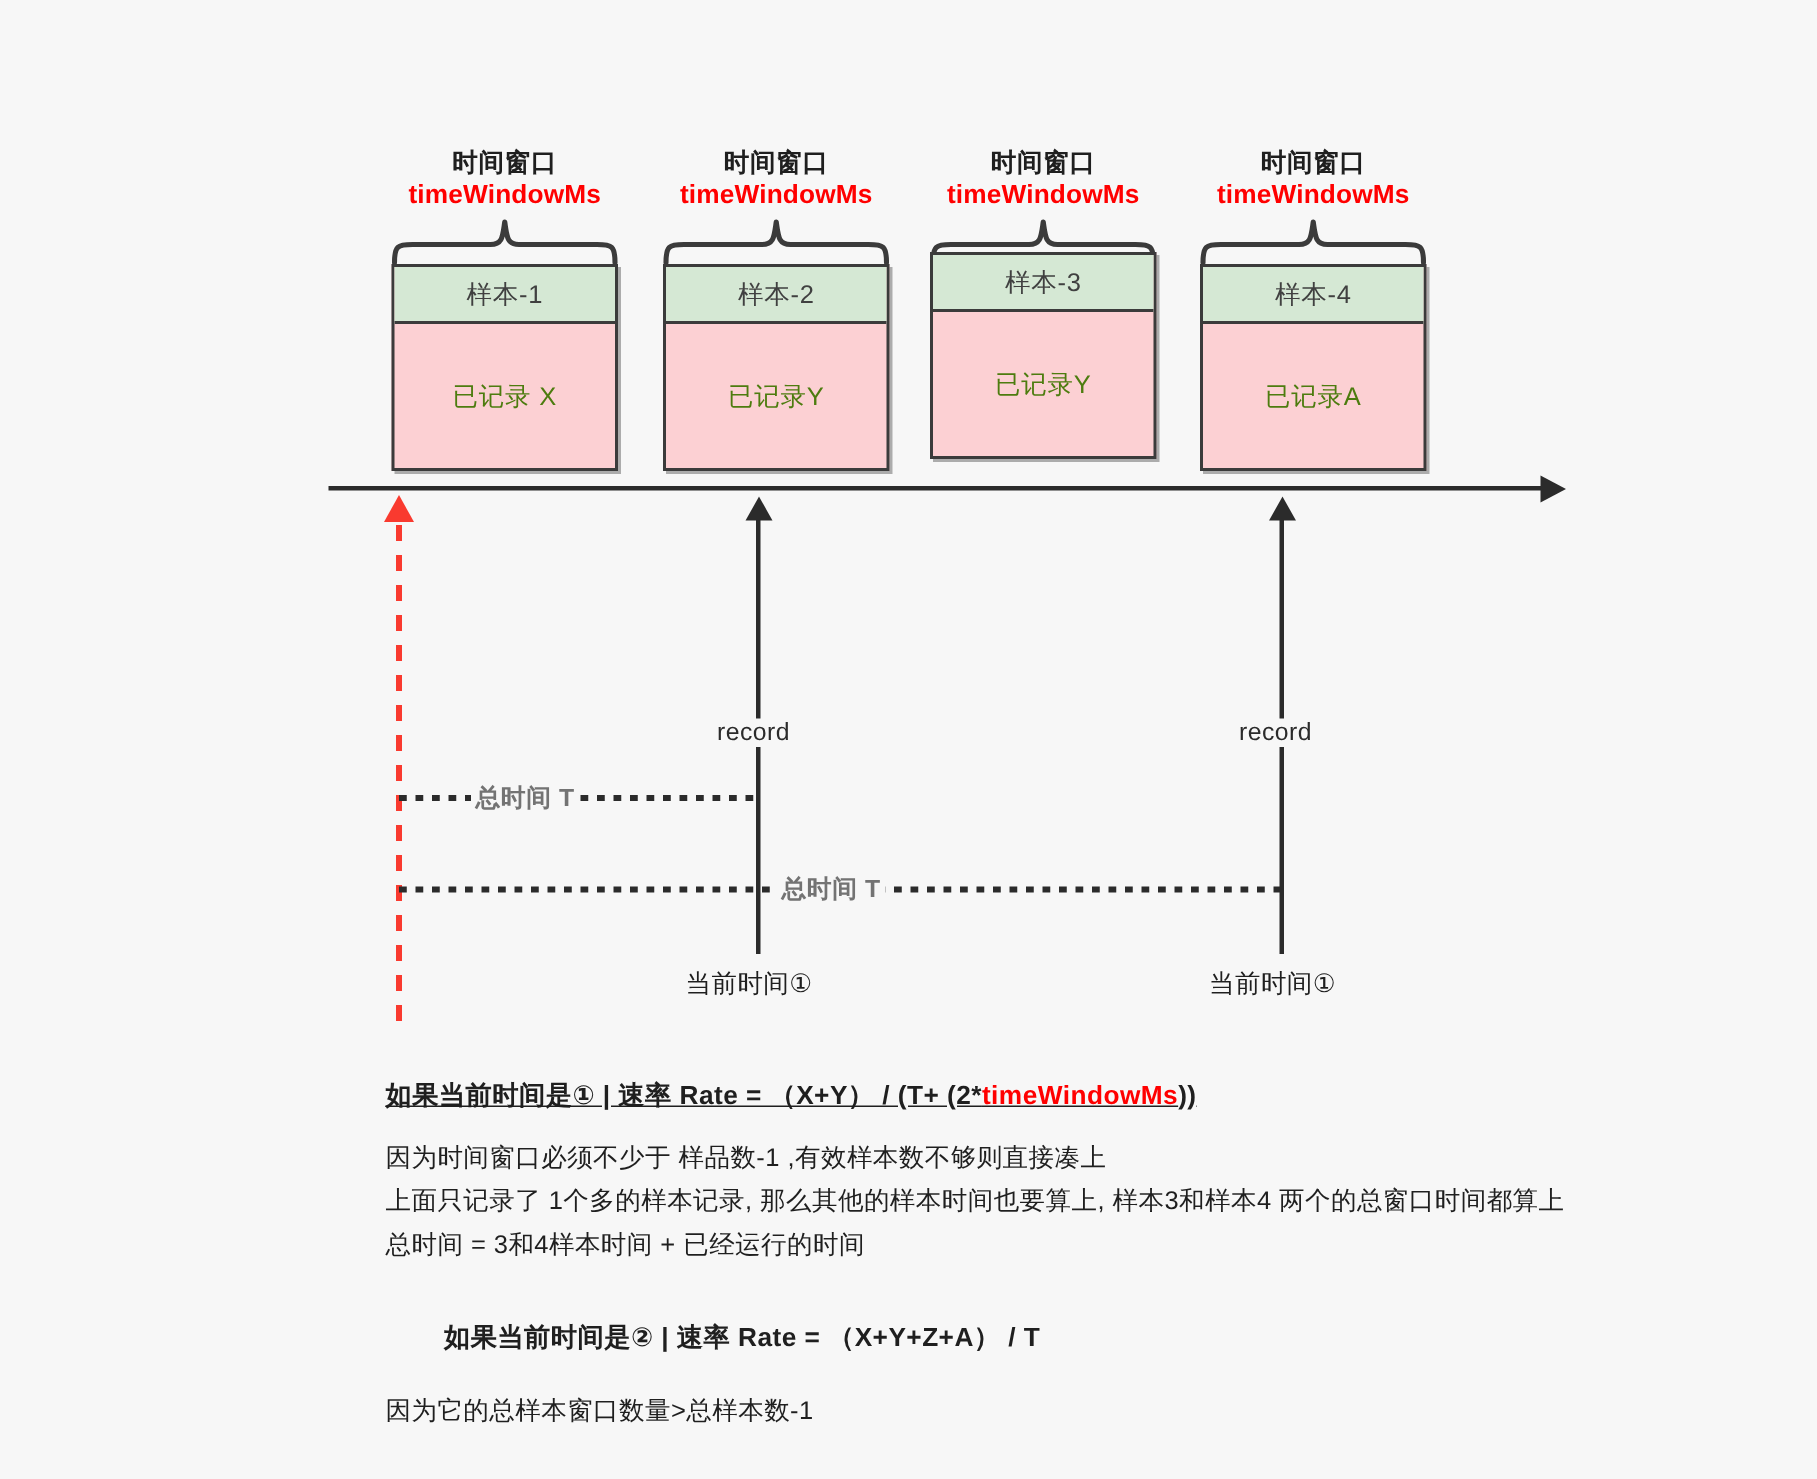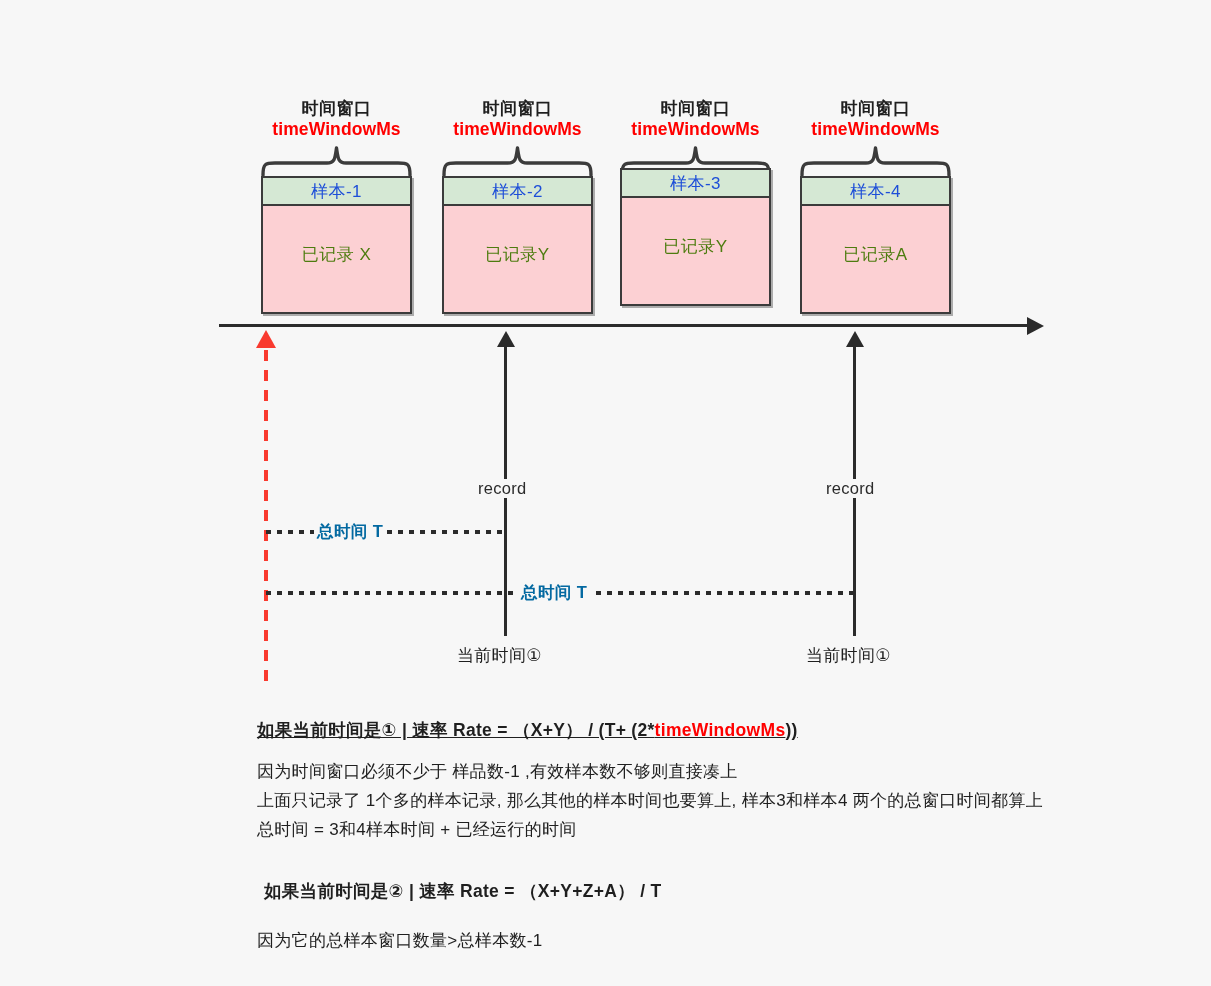--- a/index.html
+++ b/index.html
@@ -42,28 +42,28 @@
 
   .sbox {
     position: absolute;
     box-sizing: border-box;
     border: 2px solid #3b3b3b;
     background: #fcd0d3;
     box-shadow: 2px 2px 0 rgba(0,0,0,0.30);
   }
   .sbox .head {
     box-sizing: border-box;
-    height: 28px;
+    height: 38px;
     background: #d5e8d4;
     border-bottom: 2px solid #3b3b3b;
     display: flex;
     align-items: center;
     justify-content: center;
     font-size: 17px;
-    color: #1d4ed8;
+    color: #404040;
     letter-spacing: 0.5px;
   }
   .sbox .body {
     box-sizing: border-box;
     height: calc(100% - 38px);
     display: flex;
     align-items: center;
     justify-content: center;
     font-size: 17px;
     color: #4d7c0f;
@@ -120,21 +120,21 @@
     height: 4px;
     background-image: linear-gradient(to right, #2b2b2b 0 5px, rgba(0,0,0,0) 5px 11px);
     background-size: 11px 4px;
     background-repeat: repeat-x;
   }
   .dotline-label {
     position: absolute;
     background: #f7f7f7;
     font-size: 16.5px;
     font-weight: bold;
-    color: #0369a1;
+    color: #737373;
     padding: 0 3px;
     white-space: nowrap;
     letter-spacing: 0.4px;
   }
 
   .plain-label {
     position: absolute;
     font-size: 16.5px;
     color: #2b2b2b;
     white-space: nowrap;
@@ -164,21 +164,21 @@
   }
   .note-head .red { color: #ff0000; }
   .note-line {
     font-size: 17px;
     color: #1f1f1f;
     letter-spacing: 0.3px;
     white-space: nowrap;
   }
   .sp-h1 { margin-top: 0px; text-decoration: underline; }
   .sp-b1 { margin-top: 15px; line-height: 29px; }
-  .sp-h2 { margin-top: 35px; padding-left: 7px; }
+  .sp-h2 { margin-top: 35px; padding-left: 7px; margin-left: 32px; }
   .sp-b2 { margin-top: 26px; }
 </style>
 </head>
 <body>
 
 <div id="canvas">
 
   <div class="win-label" style="left:261px; top:98px; width:151px;">
     <span class="cn">时间窗口</span>
     <span class="en">timeWindowMs</span>

